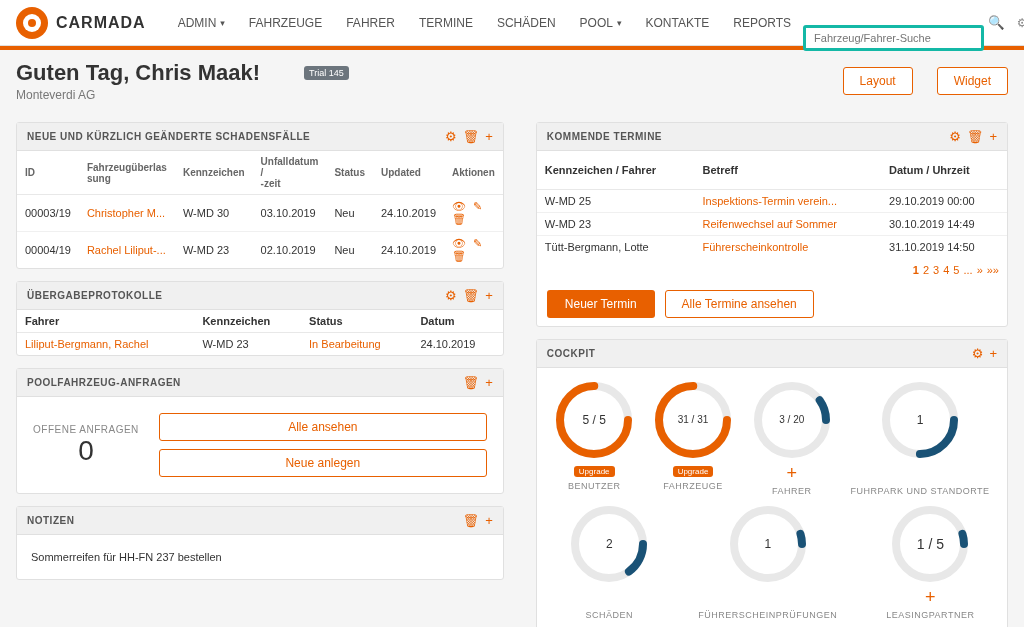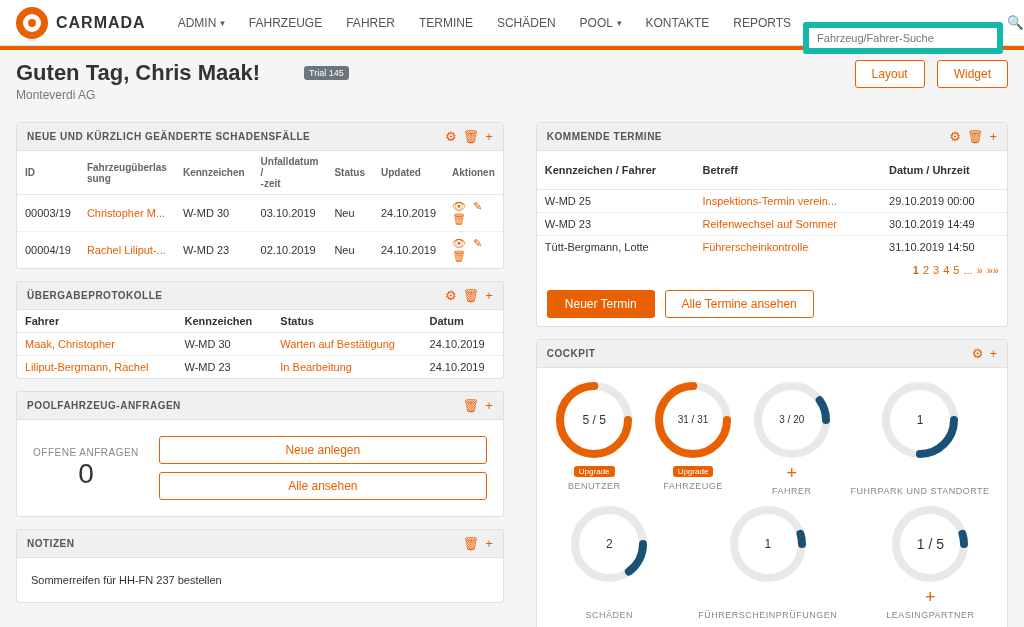--- a/index.html
+++ b/index.html
@@ -9,35 +9,35 @@
     .header { background: #fff; border-bottom: 1px solid #e0e0e0; display: flex; align-items: center; padding: 0 16px; height: 46px; }
     .logo { display: flex; align-items: center; margin-right: 20px; }
     .logo-circle { width: 32px; height: 32px; border-radius: 50%; background: #e86000; display: flex; align-items: center; justify-content: center; margin-right: 8px; }
     .logo-inner { width: 18px; height: 18px; border-radius: 50%; background: #fff; display: flex; align-items: center; justify-content: center; }
     .logo-dot { width: 8px; height: 8px; border-radius: 50%; background: #e86000; }
     .logo-text { font-size: 16px; font-weight: bold; color: #333; letter-spacing: 1px; }
     .nav { display: flex; align-items: center; gap: 0; flex: 1; }
     .nav-item { padding: 0 12px; height: 55px; display: flex; align-items: center; font-size: 12px; color: #555; cursor: pointer; white-space: nowrap; }
     .nav-item .caret { margin-left: 4px; font-size: 9px; }
     .nav-search { display: flex; align-items: center; margin-left: auto; }
-    .search-box { border: 6px solid #14b8a6; border-radius: 3px; padding: 4px 8px; font-size: 11px; width: 200px; outline: none; margin-top: 31px; }
+    .search-box { border: 3px solid #14b8a6; border-radius: 3px; padding: 4px 8px; font-size: 11px; width: 181px; outline: none; margin-top: 31px; }
     .search-icon-btn { background: none; border: none; cursor: pointer; padding: 4px; color: #888; }
     .settings-icon { margin-left: 8px; cursor: pointer; color: #888; display: flex; align-items: center; gap: 2px; }
 
     
     .orange-bar { height: 4px; background: #e86000; }
 
     
     .main { display: flex; gap: 0; }
     .left-col { flex: 0 0 510px; padding: 16px; display: flex; flex-direction: column; gap: 12px; }
     .right-col { flex: 1; padding: 16px; display: flex; flex-direction: column; gap: 12px; }
     .greeting-text h1 { font-size: 22px; font-weight: bold; color: #333; display: flex; align-items: center; gap: 8px; }
     .trial-badge { background: #6c757d; color: #fff; font-size: 9px; padding: 2px 5px; border-radius: 3px; font-weight: normal; margin-left: 36px; }
     .greeting-text p { font-size: 12px; color: #777; margin-top: 2px; }
-    .greeting-buttons { display: flex; gap: 12px; }
+    .greeting-buttons { display: flex; gap: 24px; }
     .btn-outline { border: 1px solid #e86000; color: #e86000; background: #fff; padding: 6px 16px; border-radius: 3px; cursor: pointer; font-size: 12px; }
 
     
     .section { background: #fff; border: 1px solid #e0e0e0; border-radius: 3px; }
     .section-header { background: #f0f0f0; border-bottom: 1px solid #e0e0e0; padding: 6px 10px; display: flex; align-items: center; justify-content: space-between; }
     .section-title { font-size: 10px; font-weight: bold; color: #555; letter-spacing: 0.5px; text-transform: uppercase; }
     .section-icons { display: flex; gap: 6px; align-items: center; }
     .section-icon { color: #e86000; cursor: pointer; font-size: 13px; }
 
     
@@ -74,21 +74,21 @@
     .termine-pagination .active { font-weight: bold; color: #e86000; }
     .termine-buttons { display: flex; gap: 10px; padding: 8px 10px; }
     .btn-orange { background: #e86000; color: #fff; border: none; padding: 7px 18px; border-radius: 3px; cursor: pointer; font-size: 12px; }
 
     
     .cockpit-content { padding: 12px; display: flex; flex-wrap: wrap; gap: 8px; justify-content: space-around; }
     .cockpit-item { display: flex; flex-direction: column; align-items: center; gap: 4px; }
     .cockpit-label { font-size: 9px; color: #888; text-transform: uppercase; letter-spacing: 0.5px; text-align: center; }
     .donut-container { position: relative; display: flex; align-items: center; justify-content: center; }
     .donut-text { position: absolute; font-size: 11px; color: #333; text-align: center; line-height: 1.2; }
-    .top-area { display: flex; justify-content: space-between; align-items: flex-start; padding: 10px 16px 4px 16px; }
+    .top-area { display: flex; justify-content: space-between; align-items: center; padding: 10px 16px 4px 16px; }
   </style>
 </head>
 <body>
 
 <div class="header">
   <div class="logo">
     <div class="logo-circle">
       <div class="logo-inner">
         <div class="logo-dot"></div>
       </div>
@@ -197,26 +197,20 @@
         <thead>
           <tr>
             <th>Fahrer</th>
             <th>Kennzeichen</th>
             <th>Status</th>
             <th>Datum</th>
           </tr>
         </thead>
         <tbody id="uebergabe-tbody">
             <tr>
-    <td style="color:#e86000;cursor:pointer">Maak, Christopher</td>
-    <td>W-MD 30</td>
-    <td style="color:#e86000">Warten auf Bestätigung</td>
-    <td>24.10.2019</td>
-  </tr>
-            <tr>
     <td style="color:#e86000;cursor:pointer">Liliput-Bergmann, Rachel</td>
     <td>W-MD 23</td>
     <td style="color:#e86000">In Bearbeitung</td>
     <td>24.10.2019</td>
   </tr>
           </tbody>
       </table>
     </div>
 
     <div class="section">
@@ -226,22 +220,22 @@
           <span class="section-icon">🗑</span>
           <span class="section-icon">+</span>
         </div>
       </div>
       <div class="pool-content">
         <div style="text-align:center; min-width:80px;">
           <div class="pool-label">OFFENE ANFRAGEN</div>
           <div class="pool-count">0</div>
         </div>
         <div class="pool-buttons">
+          <button class="btn-outline-sm">Alle ansehen</button>
           <button class="btn-outline-sm">Neue anlegen</button>
-          <button class="btn-outline-sm">Alle ansehen</button>
         </div>
       </div>
     </div>
 
     <div class="section">
       <div class="section-header">
         <span class="section-title">NOTIZEN</span>
         <div class="section-icons">
           <span class="section-icon">🗑</span>
           <span class="section-icon">+</span>

